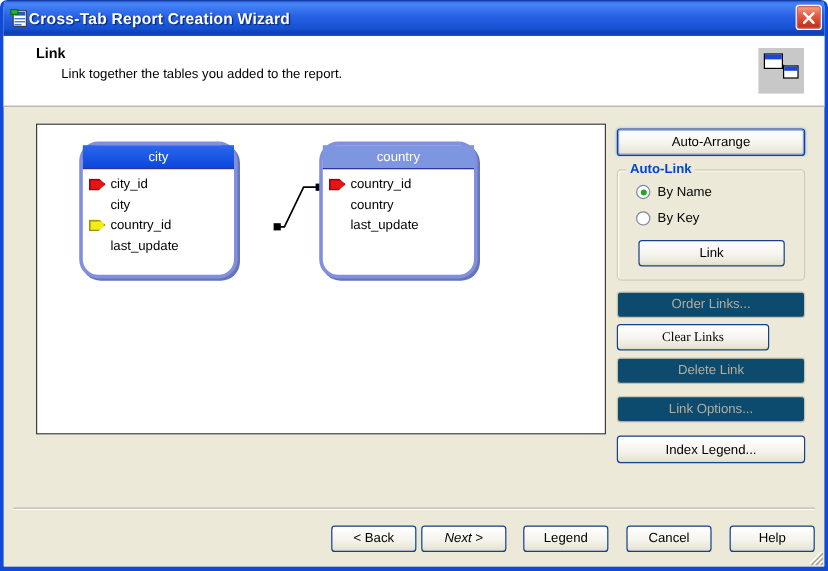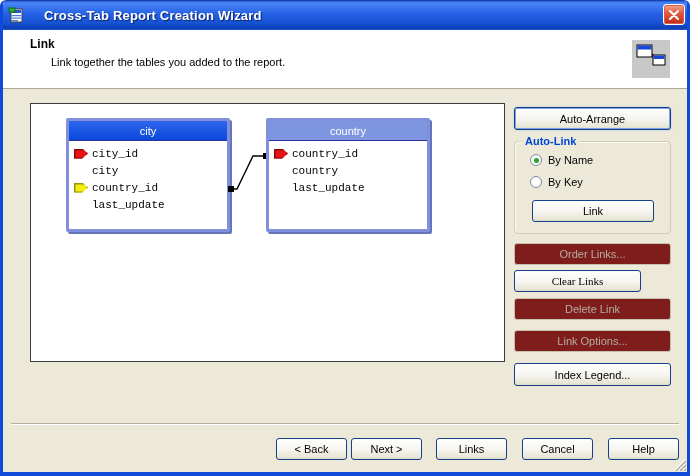--- a/index.html
+++ b/index.html
@@ -12,21 +12,21 @@
   }
   
   .titlebar {
     position:absolute; left:-3px; top:0; width:690px; height:30px;
     background:linear-gradient(180deg,#0b2b8f 0%, #3a76f0 6%, #4684f6 12%, #2762e6 45%, #1450d0 80%, #0c3eb4 93%, #2055c4 100%);
     border-radius:6px 6px 0 0;
     display:flex; align-items:center;
   }
   .titlebar-icon { width:16px; height:16px; margin-left:8px; flex:0 0 auto; }
   .title-text {
-    margin-left:20px; color:#fff; font-weight:bold; font-size:13px;
+    margin-left:0; color:#fff; font-weight:bold; font-size:13px;
     text-shadow:1px 1px 1px #0a246a; letter-spacing:0.2px;
   }
   .close-btn {
     position:absolute; right:5px; top:4px; width:22px; height:21px;
     background:linear-gradient(180deg,#f4a894 0%, #e35e43 40%, #cc3a22 80%, #b03120 100%);
     border:1px solid #fff; border-radius:3px;
     box-shadow:inset 0 0 0 1px #d8604a;
     display:flex; align-items:center; justify-content:center; cursor:pointer;
   }
   
@@ -39,47 +39,47 @@
   .header-icon  {
     position:absolute; right:20px; top:10px; width:38px; height:38px; background:#c8c8c8;
     display:flex; align-items:center; justify-content:center;
   }
   
   .diagram-panel {
     position:absolute; left:27px; top:103px; width:475px; height:259px;
     background:#fff; border:1px solid #3c3c3c;
   }
   .db-table {
-    position:absolute; top:14px; width:164px; height:114px;
-    border:3px solid #8090dc; border-radius:2px; background:#fff;
+    position:absolute; top:14px; width:132px; height:114px;
+    border:3px solid #8090dc; border-radius:16px; background:#fff;
     box-shadow:2px 2px 0 #6674b8;
   }
   .db-table-header {
     height:20px; line-height:20px; text-align:center; color:#fff; font-size:11px;
     border-bottom:1px solid #30309c;
   }
   .db-table[data-active="true"]  .db-table-header { background:linear-gradient(180deg,#2e66ec,#0a48dc); }
   .db-table[data-active="false"] .db-table-header { background:#7e96e0; }
-  .db-table-body { padding-top:4px;font-family:Liberation Mono, monospace; }
+  .db-table-body { padding-top:4px; }
   .field-row { display:flex; align-items:center; height:17px; padding-left:5px; font-size:11px; color:#000; }
   .key { width:14px; height:10px; margin-right:4px; flex:0 0 auto;
          clip-path:polygon(0 0, 58% 0, 100% 50%, 58% 100%, 0 100%); }
   .key[data-key="red"]    { background:#e61414; box-shadow:inset 0 0 0 1.5px #8c0a0a; }
   .key[data-key="yellow"] { background:#f2ee14; box-shadow:inset 0 0 0 1.5px #9c9410; }
   .key[data-key="none"]   { visibility:hidden; }
   .link-svg { position:absolute; left:0; top:0; pointer-events:none; }
   
   .btn {
     position:absolute; height:22px; font-family:"Liberation Sans",sans-serif; font-size:11px; color:#000;
     background:linear-gradient(180deg,#ffffff 0%,#f5f4ed 55%,#e9e6d6 90%,#dcd8c8 100%);
     border:1px solid #16408c; border-radius:3px; cursor:pointer;
   }
   .btn.focused { box-shadow:0 0 0 1px #7da2dd inset, 0 0 2px #9cbdee; }
   .btn.disabled {
-    background:#7f1d1d; border:1px solid #c6c2ad; color:#b2af9f; cursor:default;
+    background:#0c4a6e; border:1px solid #c6c2ad; color:#b2af9f; cursor:default;
   }
   .groupbox {
     position:absolute; left:511px; top:141px; width:157px; height:93px;
     border:1px solid #d0ccba; border-radius:4px;
     box-shadow:inset 1px 1px 0 #fffef6;
     font-weight:bold;
   }
   .groupbox-label {
     position:absolute; left:7px; top:-7px; padding:0 3px; background:#ece9d8;
     color:#0046d5; font-size:11px;
@@ -203,22 +203,22 @@
   <button class="btn" style="left:529px; top:200px; width:122px; height:22px;">Link</button>
 
   <button class="btn disabled" style="left:511px; top:243px; width:157px;">Order Links...</button>
   <button class="btn" style="left:511px; top:270px; width:127px;font-family:Liberation Serif, serif;">Clear Links</button>
   <button class="btn disabled" style="left:511px; top:298px; width:157px;">Delete Link</button>
   <button class="btn disabled" style="left:511px; top:330px; width:157px;">Link Options...</button>
   <button class="btn" style="left:511px; top:363px; width:157px; height:23px;text-align:center;">Index Legend...</button>
 
   <div class="footer-sep"></div>
   <button class="btn" style="left:273px; top:438px; width:71px;">&lt; Back</button>
-  <button class="btn" style="left:348px; top:438px; width:71px;">Next &gt;</button>
-  <button class="btn" style="left:433px; top:438px; width:71px;">Links</button>
+  <button class="btn" style="left:348px; top:438px; width:71px;font-style:italic;">Next &gt;</button>
+  <button class="btn" style="left:433px; top:438px; width:71px;">Legend</button>
   <button class="btn" style="left:605px; top:438px; width:71px;">Help</button>
   <button class="btn" style="left:519px; top:438px; width:71px;">Cancel</button>
 
   <svg class="resize-grip" viewBox="0 0 14 14">
     <path d="M13 3 L3 13" stroke="#ffffff" stroke-width="1.4"></path>
     <path d="M14 4 L4 14" stroke="#aaa694" stroke-width="1.4"></path>
     <path d="M13 7 L7 13" stroke="#ffffff" stroke-width="1.4"></path>
     <path d="M14 8 L8 14" stroke="#aaa694" stroke-width="1.4"></path>
     <path d="M13 11 L11 13" stroke="#ffffff" stroke-width="1.4"></path>
     <path d="M14 12 L12 14" stroke="#aaa694" stroke-width="1.4"></path>

